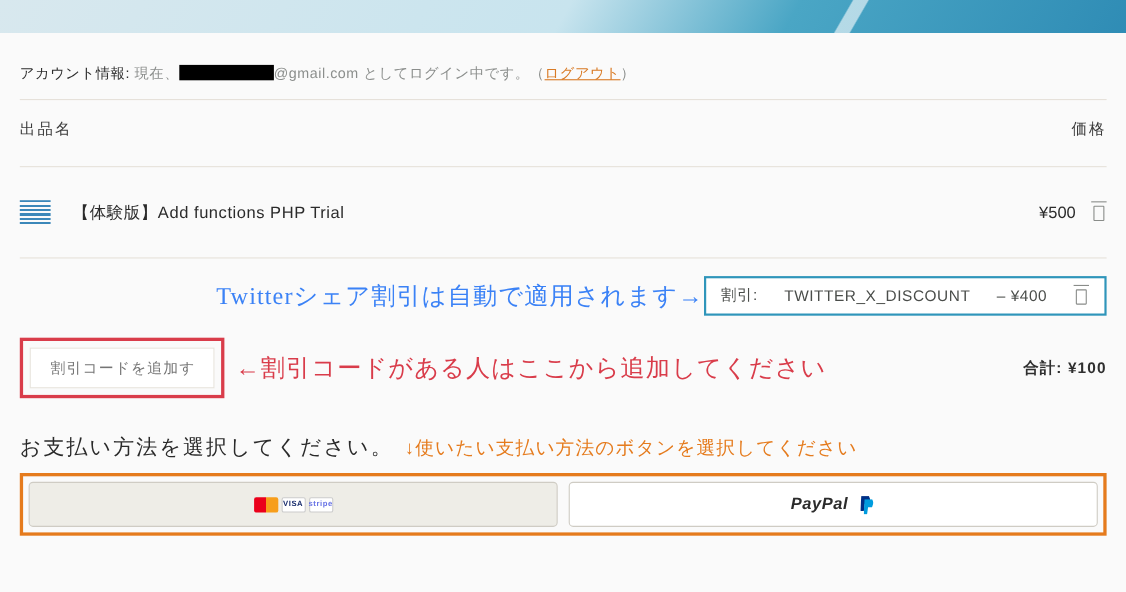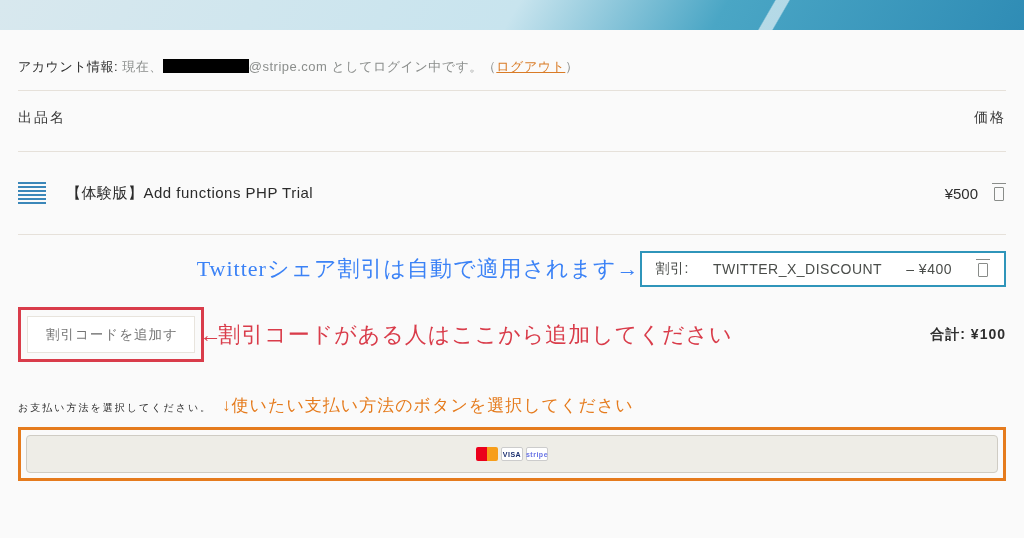--- a/index.html
+++ b/index.html
@@ -69,27 +69,27 @@
   .row2 { display:flex; align-items:center; padding:14px 0 6px 0; }
   .coupon-input-wrap {
     border:3px solid #d93c4a; padding:6px 6px;
   }
   .coupon-input {
     border:1px solid #e8e4dd; background:#fff;
     font-size:13.5px; color:#9a9d99; padding:10px 18px;
     width:168px; letter-spacing:1px;
   }
   .hand2 {
-    font-family: Liberation Mono, monospace;
+    font-family: Liberation Serif, serif;
     color:#d93c4a; font-size:22px; letter-spacing:1px;
-    flex:1;
+    padding-left:10px; flex:1;
   }
   .total { margin-left:auto; font-size:14px; color:#2f2f2f; letter-spacing:1px; font-weight:600;}
   .pay-heading-row { display:flex; align-items:baseline; padding:26px 0 10px 0; gap:10px;}
-  .pay-heading { font-size:10px; color:#2a2a2a; letter-spacing:2px; }
+  .pay-heading { font-size:19px; color:#2a2a2a; letter-spacing:2px; }
   .hand3 {
     font-family: "Comic Sans MS", "Segoe Script", cursive;
     color:#e57b1d; font-size:17px; letter-spacing:1px;
   }
   .pay-options-wrap {
     border:3px solid #e57b1d; padding:5px;
   }
   .pay-options { display:flex; gap:10px; }
   .pay-btn {
     flex:1; border:1px solid #cfccc4; background:#fff; border-radius:4px;
@@ -119,21 +119,21 @@
 </head>
 <body>
 
 <div class="top-banner"></div>
 
 <div class="content">
 
   <div class="account-line">
     <span>アカウント情報:</span>
     <span class="gray">
-      <span>現在、</span><span class="redacted"></span><span>@stripe.com</span><span> としてログイン中です。（</span><a href="#">ログアウト</a><span>）</span>
+      <span>現在、</span><span class="redacted"></span><span>@gmail.com</span><span> としてログイン中です。（</span><a href="#">ログアウト</a><span>）</span>
     </span>
   </div>
 
   <div class="hr"></div>
 
   <div class="cols">
     <div class="col-name">出品名</div>
     <div class="col-price">価格</div>
   </div>
 
@@ -178,16 +178,20 @@
 
   <div class="pay-options-wrap">
     <div class="pay-options">
       <div class="pay-btn active">
         <span class="cc-icons">
           <span class="cc-chip cc-mc"></span>
           <span class="cc-chip cc-visa">VISA</span>
           <span class="cc-chip cc-stripe">stripe</span>
         </span>
       </div>
+      <div class="pay-btn">
+        <span class="pp-text">PayPal</span>
+        <span class="pp-icon"></span>
+      </div>
     </div>
   </div>
 
 </div>
 
 </body></html>

